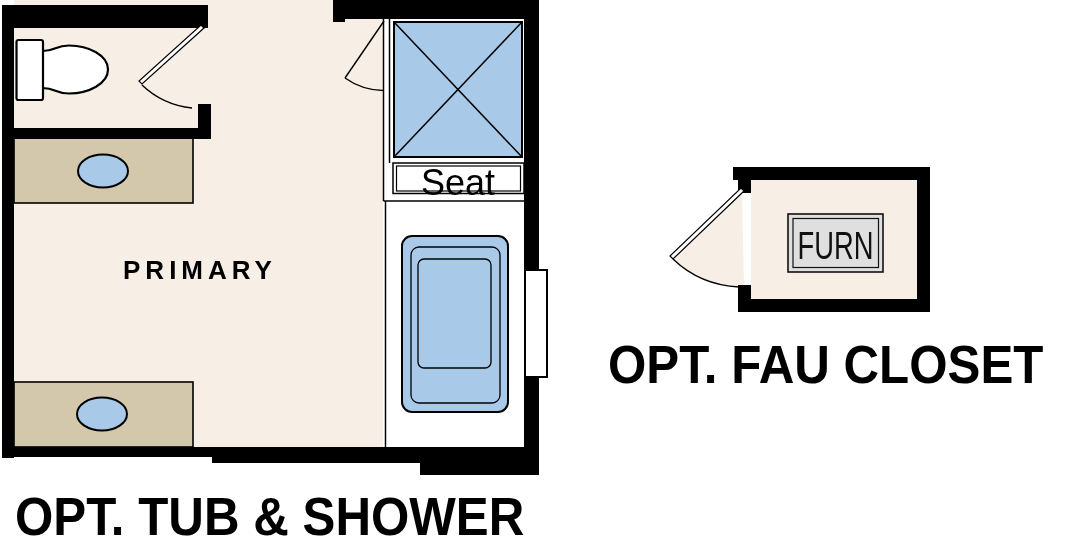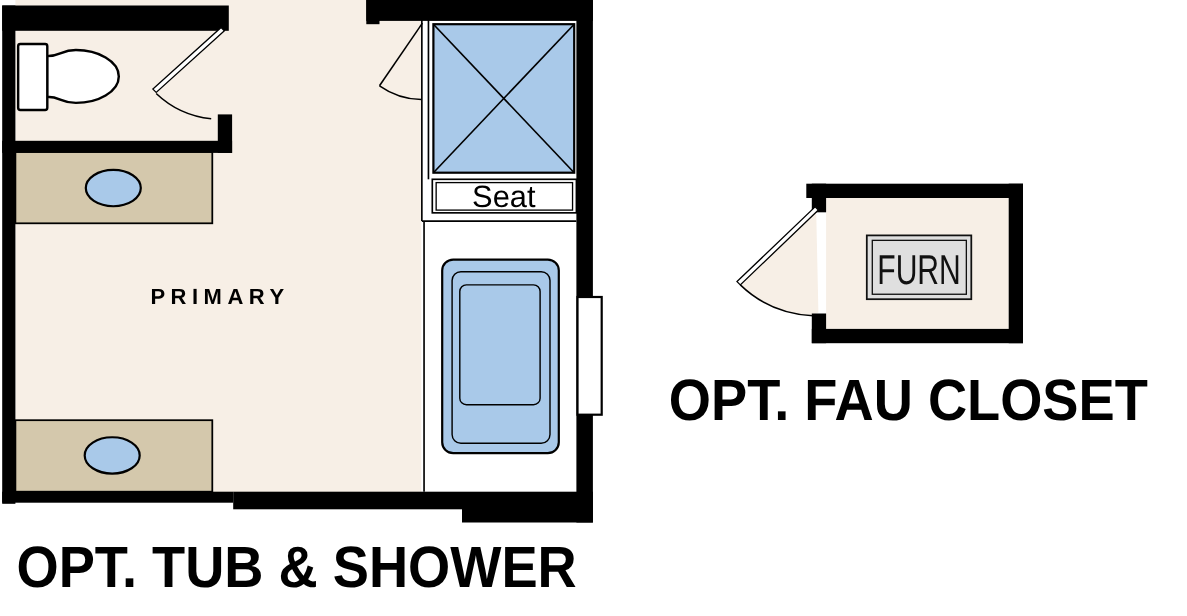--- a/index.html
+++ b/index.html
@@ -15,25 +15,25 @@
   #plan-svg{position:absolute; left:0; top:0;}
   .label{position:absolute; color:#000; white-space:nowrap;}
   .caption{
     font-size:53px; font-weight:bold; line-height:1;
     transform:scaleX(0.93); transform-origin:0 0; letter-spacing:0;
   }
   #tub-shower-caption{left:15px; top:490px;}
   #fau-closet-caption{left:608px; top:338px;}
   #primary-bath-label{
     left:60px; top:252px; width:280px; text-align:center;
-    font-size:20px; font-weight:bold; letter-spacing:5px; line-height:37px;
+    font-size:26px; font-weight:bold; letter-spacing:5px; line-height:37px;
   }
   #seat-label{
     left:398px; top:165px; width:120px; text-align:center;
-    font-size:28px; font-weight:normal; line-height:1;
+    font-size:36px; font-weight:normal; line-height:1;
   }
   #furnace-label{
     left:775px; top:227px; width:121px; text-align:center;
     font-size:38px; font-weight:normal; line-height:1;
     transform:scaleX(0.72); transform-origin:center top; color:#111;
   }
 </style>
 </head>
 <body>
 

